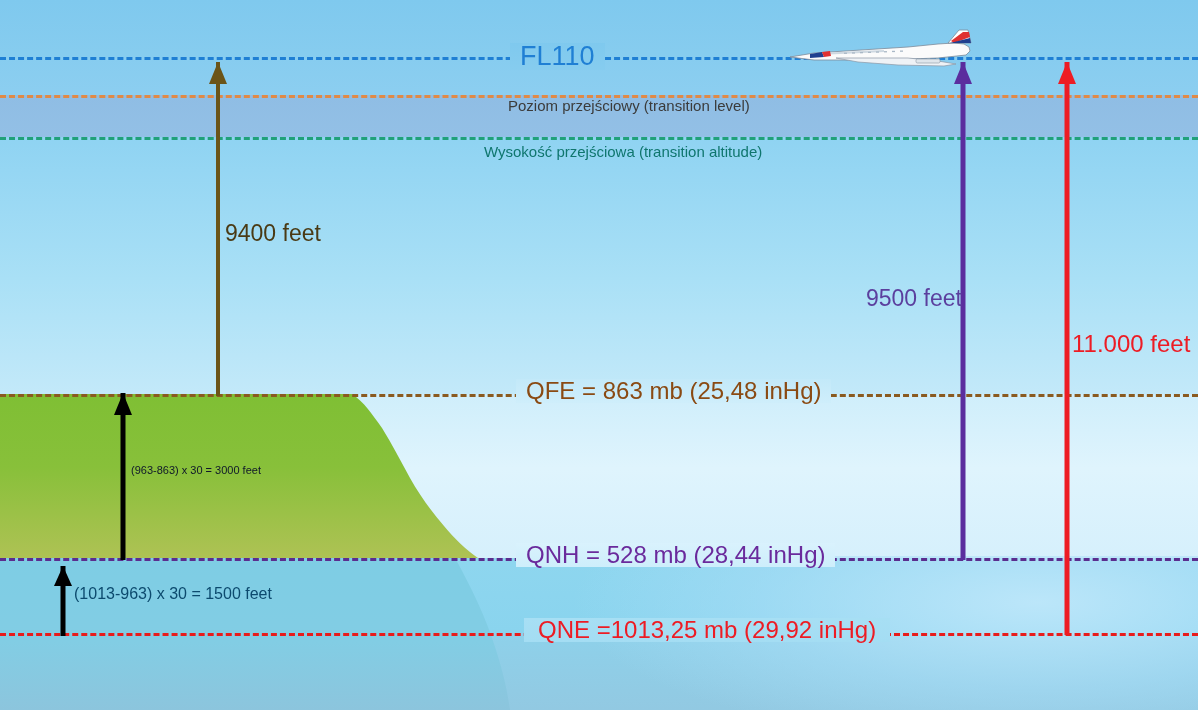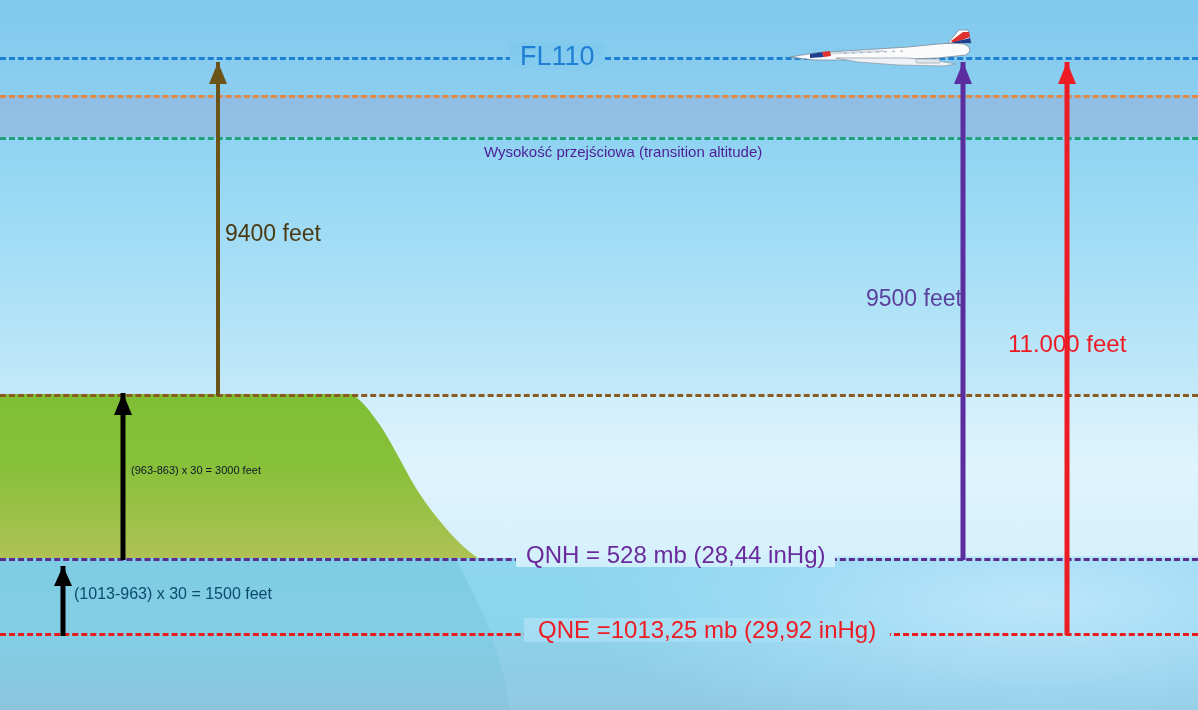--- a/index.html
+++ b/index.html
@@ -57,25 +57,25 @@
 
   
   .lbl{position:absolute;white-space:nowrap;line-height:1;}
 
   .lbl-fl110{left:510px;top:43px;font-size:27px;color:#1f7fd4;padding:0 10px;}
   .lbl-qfe{left:516px;top:379px;font-size:24px;color:#8a4a13;padding:0 10px;}
   .lbl-qnh{left:516px;top:543px;font-size:24px;color:#6a2a9c;padding:0 10px;}
   .lbl-qne{left:524px;top:618px;font-size:24px;color:#ed1c24;padding:0 14px;}
 
   .lbl-translvl{left:508px;top:98px;font-size:15px;color:#3b3b3b;}
-  .lbl-transalt{left:484px;top:144px;font-size:15px;color:#4c1d95;}
+  .lbl-transalt{left:484px;top:144px;font-size:15px;color:#0f766e;}
 
   .lbl-6500{left:225px;top:222px;font-size:23px;color:#4a3a14;}
   .lbl-9500{left:860px;top:287px;font-size:23px;color:#5b3f9e;margin-left:6px;}
-  .lbl-11000{left:1008px;top:332px;font-size:24px;color:#ed1c24;}
+  .lbl-11000{left:1072px;top:332px;font-size:24px;color:#ed1c24;}
   .lbl-3000{left:131px;top:465px;font-size:11px;color:#0f172a;}
   .lbl-1500{left:74px;top:586px;font-size:16px;color:#0c4a6e;}
 
   
   .varrow{position:absolute;}
   .varrow .shaft{position:absolute;left:50%;transform:translateX(-50%);width:4px;top:0;bottom:0;}
   .varrow .head{position:absolute;left:50%;transform:translateX(-50%);top:0;width:0;height:0;
         border-left:9px solid transparent;border-right:9px solid transparent;}
 
   .arrow-6500{left:211px;top:62px;width:14px;height:334px;}
@@ -196,23 +196,25 @@
       <rect x="80" y="23.7" width="3" height="1.3"></rect>
       <rect x="88" y="23.4" width="3" height="1.3"></rect>
       <rect x="96" y="23.1" width="3" height="1.3"></rect>
       <rect x="104" y="22.8" width="3" height="1.3"></rect>
       <rect x="112" y="22.5" width="3" height="1.3"></rect>
     </g>
   </svg>
 
   <div class="lbl lbl-fl110" style="background:linear-gradient(180deg,#7fc9ee,#86ccef);">FL110</div>
 
+  <div class="lbl lbl-translvl">Poziom przejściowy (transition level)</div>
 
   <div class="lbl lbl-transalt">Wysokość przejściowa (transition altitude)</div>
 
+  <div class="lbl lbl-qfe" style="background:linear-gradient(180deg,#c3e9f9,#cfeefb);">QFE = 863 mb (25,48 inHg)</div>
 
   <div class="lbl lbl-qnh" style="background:linear-gradient(180deg,#d9f2fd,#cdeefb);">QNH = 528 mb (28,44 inHg)</div>
 
   <div class="lbl lbl-qne" style="background:linear-gradient(180deg,#a7dff4,#a4ddf3);">QNE =1013,25 mb (29,92 inHg)</div>
 
   <div class="lbl lbl-6500">9400 feet</div>
   <div class="lbl lbl-9500">9500 feet</div>
   <div class="lbl lbl-11000">11.000 feet</div>
   <div class="lbl lbl-3000">(963-863) x 30 = 3000 feet</div>
   <div class="lbl lbl-1500">(1013-963) x 30 = 1500 feet</div>

